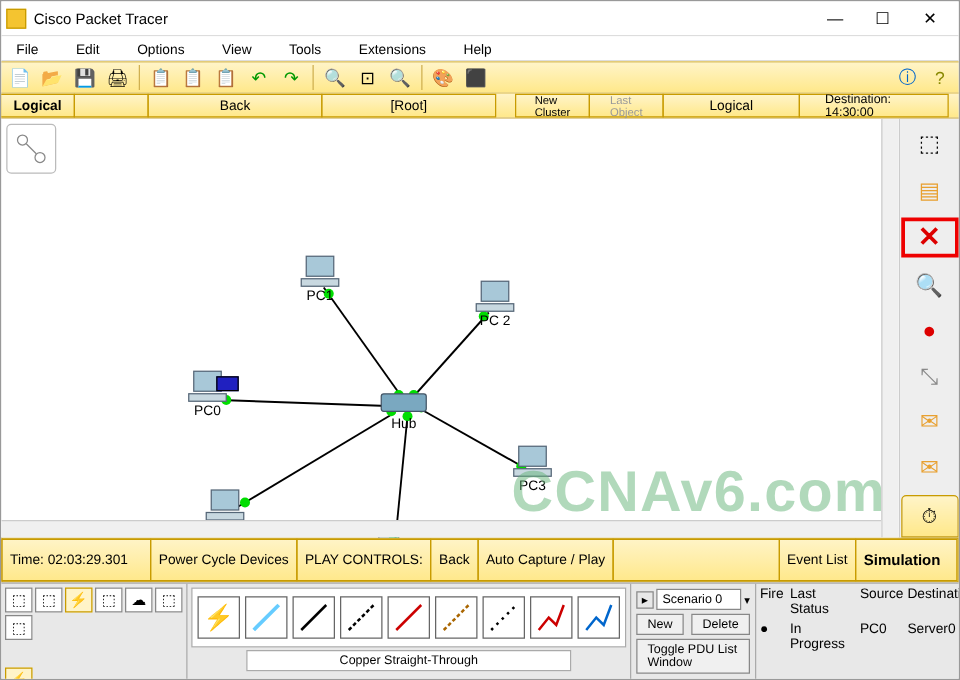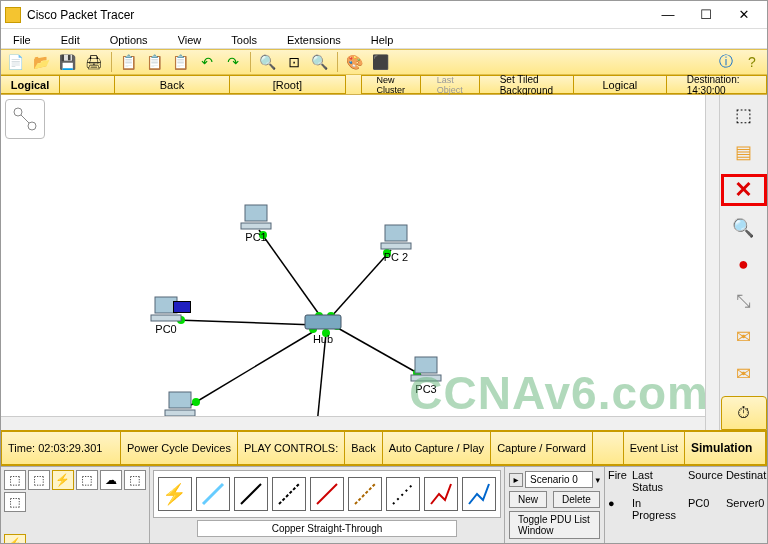--- a/index.html
+++ b/index.html
@@ -123,21 +123,20 @@
   <div class="tb-btn" style="color:#880">?</div>
 </div>
 
 <div class="toolbar2">
   <div class="tb2-cell logical" style="font-weight:bold">Logical</div>
   <div class="tb2-cell" style="width:60px"></div>
   <div class="tb2-cell back">Back</div>
   <div class="tb2-cell root">[Root]</div>
   <div class="tb2-cell nc" style="font-size:9px">New Cluster</div>
   <div class="tb2-cell mo" style="font-size:9px">Last Object</div>
-  <div class="tb2-cell stb" style="font-size:10px">Set Tiled Background</div>
   <div class="tb2-cell vp">Logical</div>
   <div class="tb2-cell env">Destination: 14:30:00</div>
 </div>
 
 <div class="workspace-row">
   <div class="workspace">
     <div class="left-tool">
       <svg width="30" height="30">
           <circle cx="8" cy="8" r="4" fill="none" stroke="#888"></circle>
           <circle cx="22" cy="22" r="4" fill="none" stroke="#888"></circle>
@@ -233,21 +232,20 @@
     <div class="sim-tab">⏱</div>
   </div>
 </div>
 
 <div class="bottom-status">
   <div class="bs-cell" style="width:120px">Time: 02:03:29.301</div>
   <div class="bs-cell">Power Cycle Devices</div>
   <div class="bs-cell">PLAY CONTROLS:</div>
   <div class="bs-cell">Back</div>
   <div class="bs-cell">Auto Capture / Play</div>
-  <div class="bs-cell">Capture / Forward</div>
   <div style="flex:1;border:1px solid #c89b00;margin-left:-1px"></div>
   <div class="bs-cell">Event List</div>
   <div class="bs-cell" style="width:82px;font-weight:bold;font-size:12px">Simulation</div>
 </div>
 
 <div class="bottom-panel">
   <div class="bp-left">
     <div class="dev-row">
       <div class="dev-chip">⬚</div>
       <div class="dev-chip">⬚</div>

